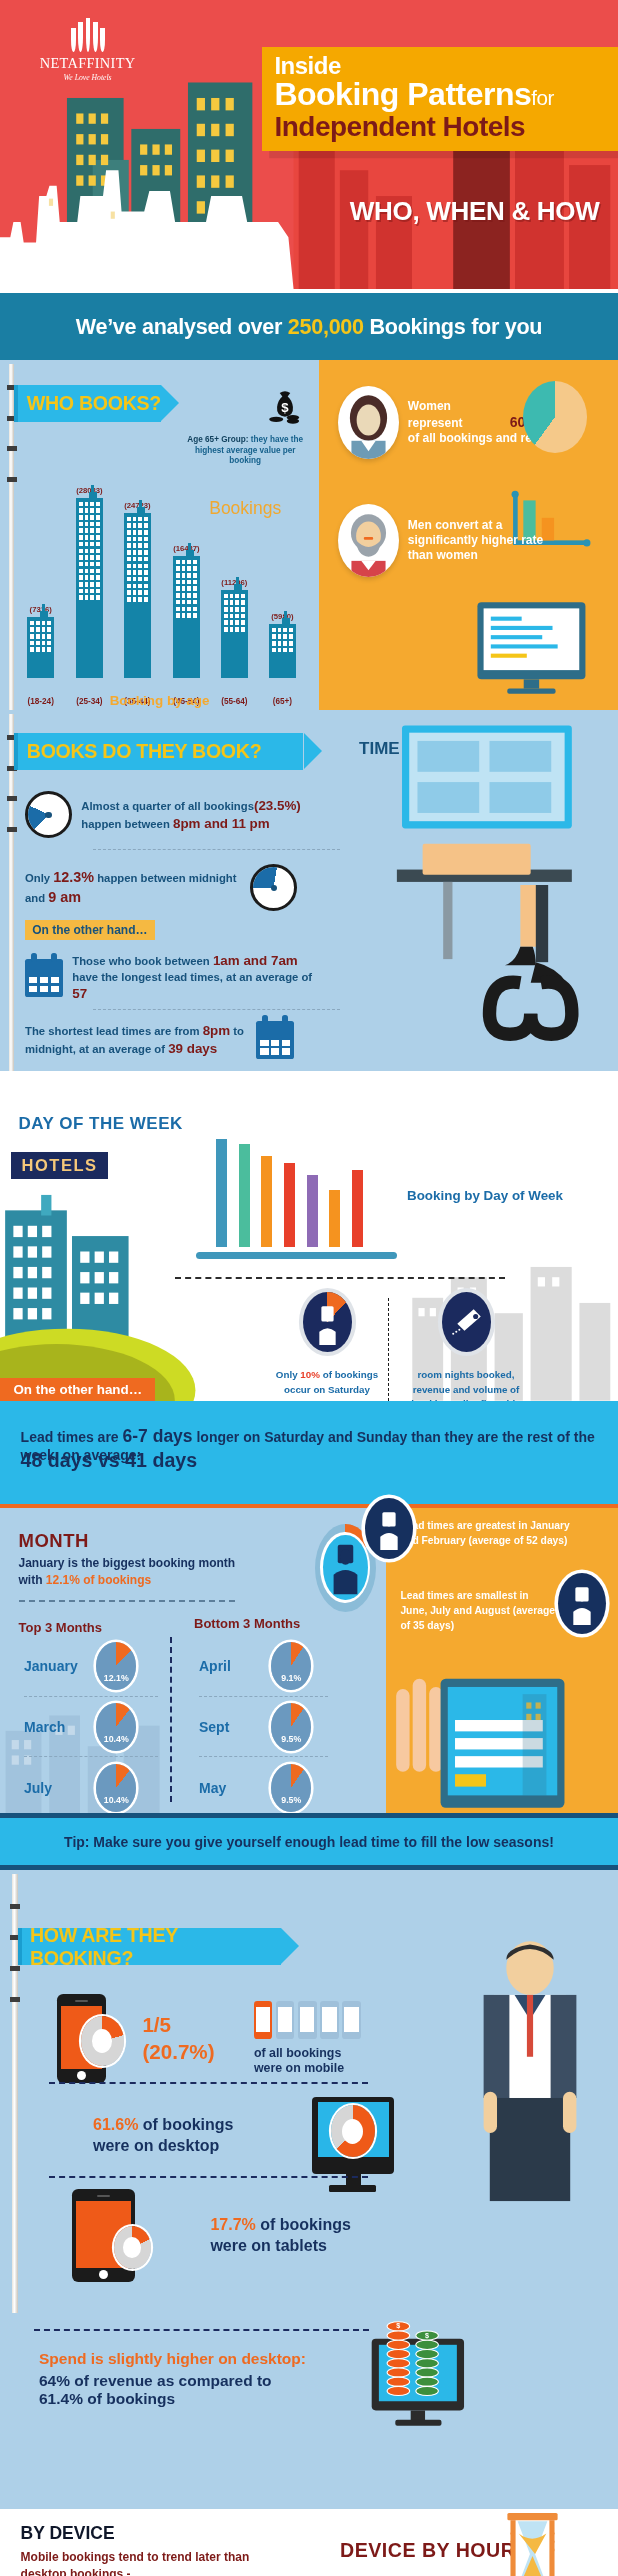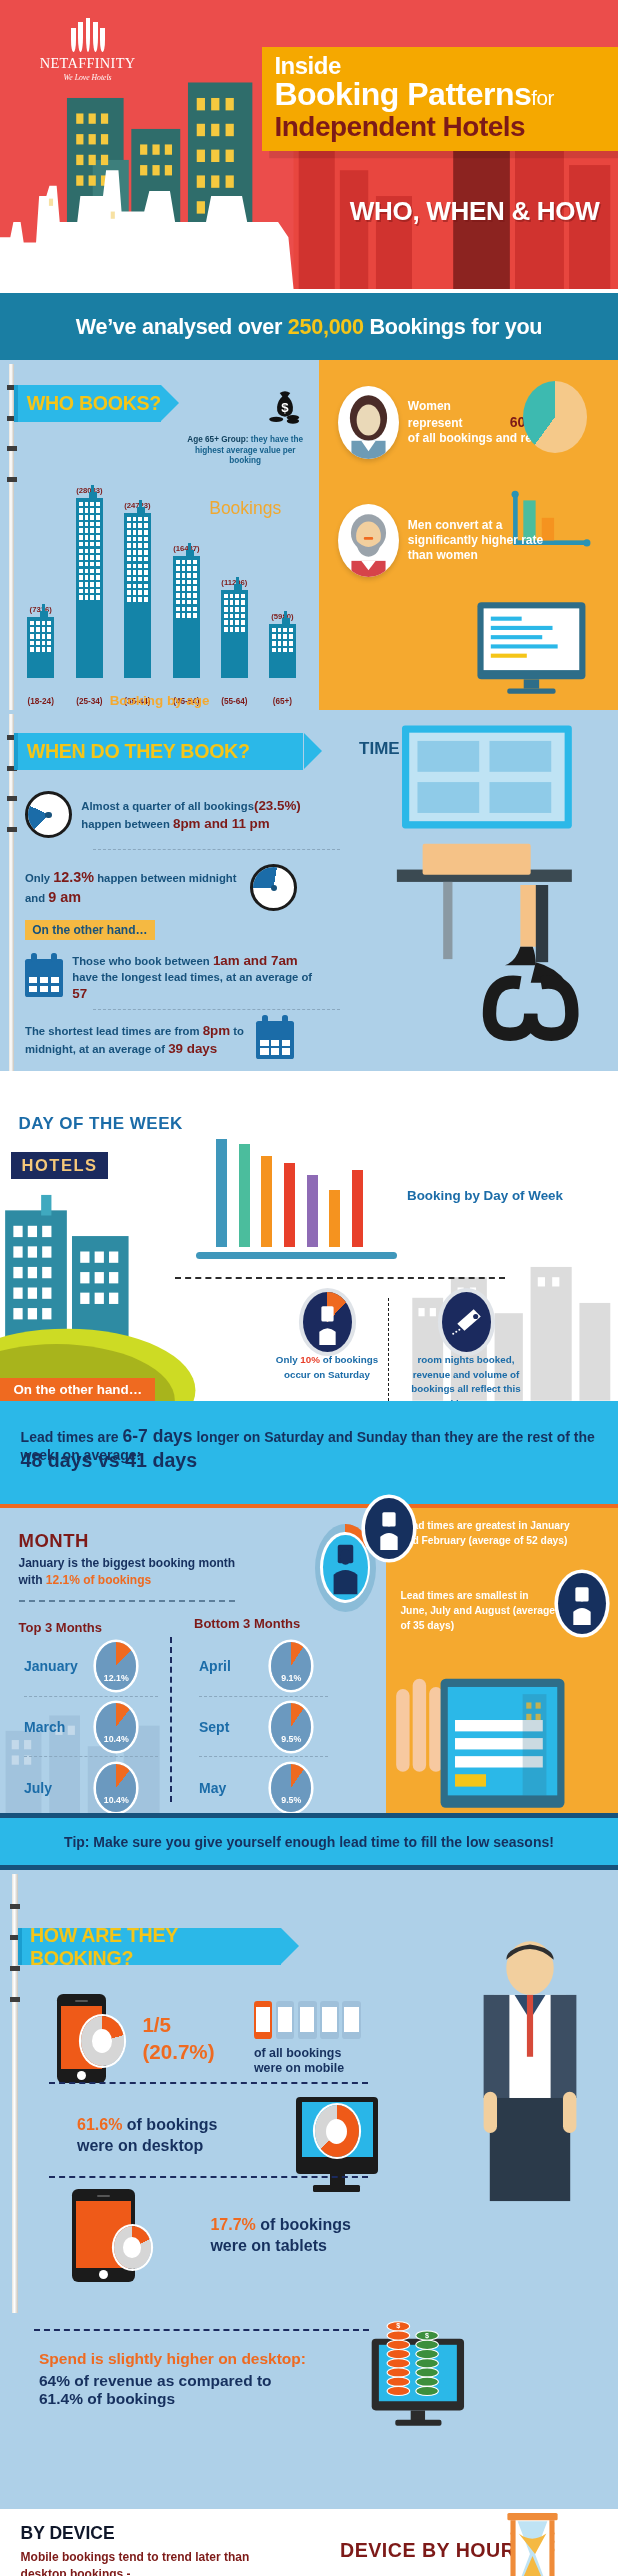--- a/index.html
+++ b/index.html
@@ -126,21 +126,21 @@
   
   .dow-sec { position: relative; height: 330px; background: #fff; overflow: hidden; }
   .dow-title { position: absolute; left: 18.5px; top: 43px; color: #1b6ca8; font-size: 17px; font-weight: bold; letter-spacing: 0.5px; }
   .dow-chart { position: absolute; left: 216px; top: 68px; width: 165px; height: 108px; }
   .dow-bar { position: absolute; bottom: 0; width: 11.3px; }
   .dow-base { position: absolute; left: 196px; top: 181px; width: 201px; height: 7.2px; background: #3f97bb; border-radius: 3.6px; }
   .dow-legend { position: absolute; left: 407px; top: 117px; color: #1b6ca8; font-size: 13.4px; font-weight: bold; }
   .dow-note { position: absolute; display: flex; flex-direction: column; align-items: center; width: 118px; }
   .circ-icon { width: 49px; height: 60px; border-radius: 50%; background: #1b2a5e; position: relative;
                box-shadow: 0 0 0 4.1px #dfe3e8; }
-  .dow-note-text { margin-top: 1px; color: #1b6ca8; font-size: 9.8px; line-height: 1.5; font-weight: bold; text-align: center; }
+  .dow-note-text { margin-top: 16px; color: #1b6ca8; font-size: 9.8px; line-height: 1.5; font-weight: bold; text-align: center; }
   .dow-note-text .hl { color: #e8402a; }
   .hotels-sign { position: absolute; background: #1b2a5e; padding: 4.1px 10.3px; }
   .hotels-sign span { color: #f5c87a; font-size: 16.5px; font-weight: bold; letter-spacing: 1.5px; }
 
   
   .oth-orange { position: absolute; left: 0; background: #ef6a20; color: #fff; font-size: 13.4px; font-weight: bold; padding: 4.1px 13.4px; z-index: 4;}
   .lead-stripe { position: relative; height: 103px; background: #2bb8e8; }
   .lead-stripe .l1 { position: absolute; left: 20.6px; top: 25px; color: #16305e; font-size: 14px; font-weight: bold; }
   .lead-stripe .l2 { position: absolute; left: 20.6px; top: 48px; color: #16305e; font-size: 19.6px; font-weight: bold; }
   .lead-stripe .big { font-size: 17.5px; }
@@ -158,21 +158,21 @@
   .donut { width: 40px; height: 48px; border-radius: 50%; position: relative; box-shadow: 0 0 0 2.6px #fff; }
   .donut span { position: absolute; left: 50%; bottom: 7.2px; transform: translateX(-50%); color: #fff; font-size: 8.8px; font-weight: bold; }
   .mr-note { position: absolute; color: #fff; font-size: 10.3px; line-height: 1.45; font-weight: bold; }
   .tip-bar { position: relative; height: 57px; background: #2bb8e8; border-top: 5.2px solid #17527c; border-bottom: 5.2px solid #17527c; }
   .tip-bar span { position: absolute; left: 0; right: 0; top: 50%; transform: translateY(-50%); text-align: center;
                   color: #16305e; font-size: 14px; font-weight: bold; }
 
   
   .how-sec { position: relative; height: 443px; background: #aed0e8; }
   .dev-row { position: absolute; display: flex; align-items: center; gap: 13.4px; }
-  .dev-text { color: #16305e; font-size: 16px; font-weight: bold; line-height: 1.3; }
+  .dev-text { color: #16305e; font-size: 16px; font-weight: bold; line-height: 1.3; margin-left: 16px; }
   .dev-text .pct { color: #ef6a20; }
   .phone { width: 49px; height: 89px; background: #1b1b1b; border-radius: 6.2px; position: relative; flex: none; }
   .phone .screen { position: absolute; left: 4.1px; right: 4.1px; top: 12.4px; bottom: 14.4px; background: #ef5a18; }
   .phone .home { position: absolute; left: 50%; bottom: 3.1px; width: 9.3px; height: 9.3px; margin-left: -4.6px; border-radius: 50%; background: #fff; }
   .phone .spk { position: absolute; left: 50%; top: 5.7px; width: 13.4px; height: 2.6px; margin-left: -6.7px; border-radius: 1.5px; background: #555; }
   .monitor { width: 82px; height: 77px; background: #1b1b1b; border-radius: 4.1px; position: relative; flex: none; }
   .monitor .screen { position: absolute; left: 5.2px; right: 5.2px; top: 5.2px; bottom: 17.5px; background: #29b6e8; }
   .monitor .stand { position: absolute; left: 50%; bottom: -13.4px; width: 14.4px; height: 13.4px; margin-left: -7.2px; background: #1b1b1b; }
   .monitor .foot { position: absolute; left: 50%; bottom: -17.5px; width: 47px; height: 6.2px; margin-left: -24px; background: #1b1b1b; border-radius: 1.5px; }
   .dnut2 { border-radius: 50%; position: relative; }
@@ -645,21 +645,21 @@
 
 <div class="when-sec">
   <div class="when-left">
     <div class="flagpole">
       <i style="top:20.6px"></i>
         <i style="top:52px"></i>
         <i style="top:82px"></i>
         <i style="top:113px"></i>
     </div>
     <div class="banner-tag" style="top:23px; width:289px;">
-      <span>WHEN DO THEY BOOK?</span>
+      <span>BOOKS DO THEY BOOK?</span>
     </div>
 
     <div class="fact-row" style="left:25px; top:81px; width:309px;">
       <div class="clock">
         <div class="wedge" style="background: conic-gradient(from 225deg, #1b6ca8 0 70deg, transparent 70deg 100%);"></div>
         <div class="hub"></div>
       </div>
       <div class="fact-text">
         <span>Almost a quarter of all bookings</span><span class="dark" style="font-size:13.4px">(23.5%)</span><br>
         <span>happen between </span><span class="dark" style="font-size:13.4px">8pm and 11 pm</span>

